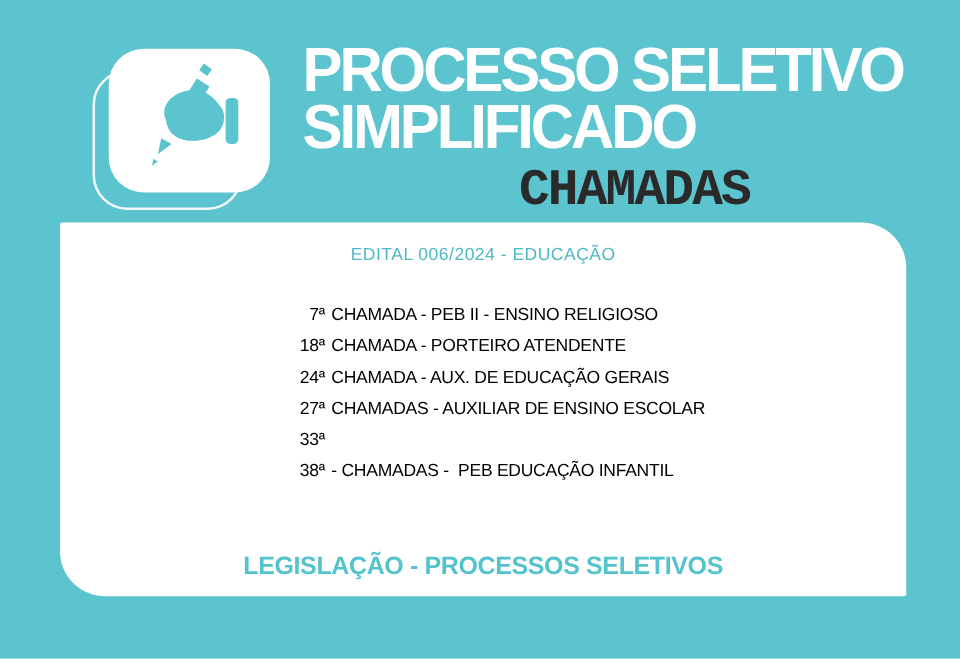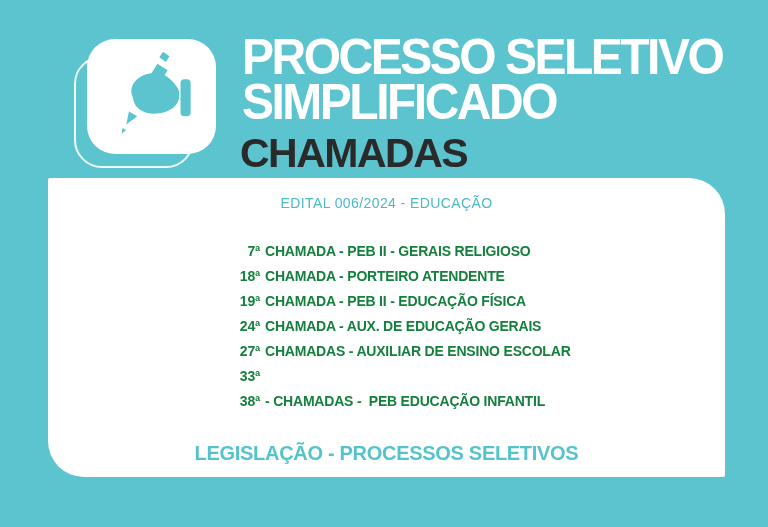--- a/index.html
+++ b/index.html
@@ -43,25 +43,26 @@
     line-height: 0.92;
     letter-spacing: -2.5px;
     white-space: nowrap;
     transform: scaleY(1.04);
     transform-origin: top left;
   }
   .subtitle {
     position: absolute;
     left: 240px; top: 130px;
     width: 360px;
-    text-align: left;
+    text-align: right;
     color: #2b2a2a;
     font-size: 41px;
     font-weight: bold;
     letter-spacing: -1.5px;
+    font-family: Liberation Mono, monospace;
   }
 
   
   .card {
     position: absolute;
     left: 48px; top: 178px;
     width: 677px; height: 299px;
     background: #ffffff;
     border-radius: 2px 36px 2px 36px;
   }
@@ -75,22 +76,22 @@
     letter-spacing: 0.4px;
   }
   .list {
     position: absolute;
     top: 61px; left: 186px;
   }
   .row {
     display: flex;
     line-height: 25px;
     font-size: 14px;
-    font-weight: bold;
-    color: #15803d;
+    font-weight: normal;
+    color: #000000;
     letter-spacing: -0.2px;
   }
   .row .num {
     min-width: 26px;
     text-align: right;
     margin-right: 5px;
   }
   .row .txt { white-space: pre; }
   .footer {
     position: absolute;
@@ -135,29 +136,25 @@
 
   <div class="subtitle">CHAMADAS</div>
 
   <div class="card">
 
     <div class="edital">EDITAL 006/2024 - EDUCAÇÃO</div>
 
     <div class="list">
       <div class="row">
         <span class="num">7ª</span>
-        <span class="txt">CHAMADA - PEB II - GERAIS RELIGIOSO</span>
+        <span class="txt">CHAMADA - PEB II - ENSINO RELIGIOSO</span>
       </div>
       <div class="row">
         <span class="num">18ª</span>
         <span class="txt">CHAMADA - PORTEIRO ATENDENTE</span>
-      </div>
-      <div class="row">
-        <span class="num">19ª</span>
-        <span class="txt">CHAMADA - PEB II - EDUCAÇÃO FÍSICA</span>
       </div>
       <div class="row">
         <span class="num">24ª</span>
         <span class="txt">CHAMADA - AUX. DE EDUCAÇÃO GERAIS</span>
       </div>
       <div class="row">
         <span class="num">27ª</span>
         <span class="txt">CHAMADAS - AUXILIAR DE ENSINO ESCOLAR</span>
       </div>
       <div class="row">

